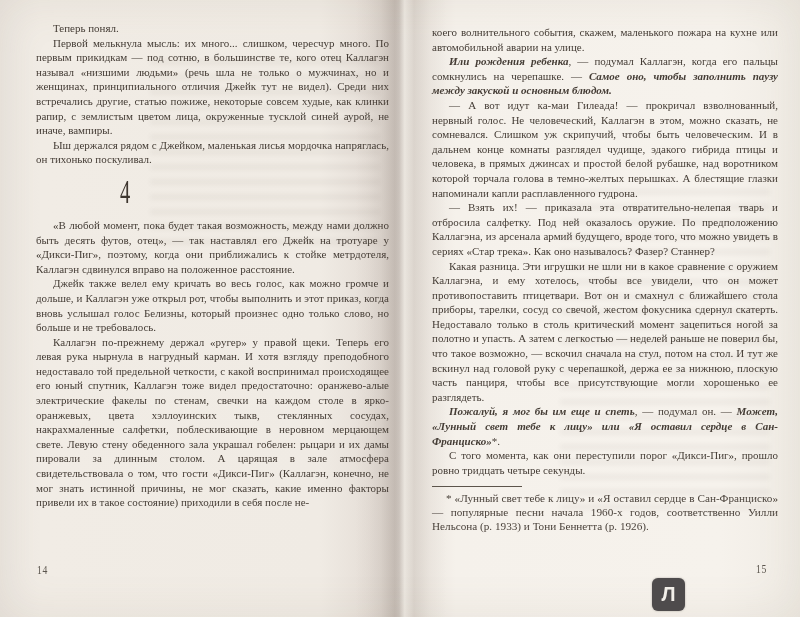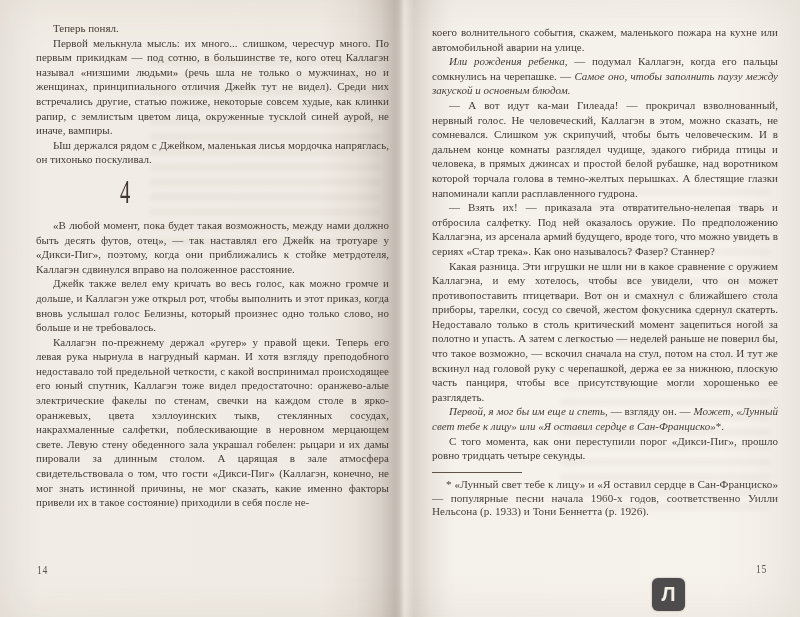--- a/index.html
+++ b/index.html
@@ -20,21 +20,21 @@
     overflow: hidden;
   }
   .page-left  { left: 0;    width: 398px; padding: 21px 9px 0 36px; }
   .page-right { left: 402px; width: 398px; padding: 25px 22px 0 30px; }
   .para {
     margin: 0; text-indent: 17px; text-align: justify;
     font-size: 11px; line-height: 14.6px; color: #443c35;
     hyphens: auto;
   }
   .para.no-indent { text-indent: 0; }
-  .it { font-style: italic; }
+  .it { font-style: italic; font-weight: bold; }
   .chapter-divider {
     height: 46px; margin: 3px 0 2px 84px;
     font-size: 33px; line-height: 44px; color: #3e362f;
     transform: scaleX(0.62); transform-origin: left center;
     font-weight: 500;
   }
   .footnote-rule {
     width: 90px; height: 0; border-top: 1.2px solid #5c544b;
     margin: 9px 0 5px 0;
   }
@@ -92,21 +92,21 @@
       </div>
   </div>
 
   <div class="page page-right">
     <div>
         <p class="para no-indent"><span>коего волнительного события, скажем, маленького пожара на кухне или автомобильной аварии на улице.</span></p>
         <p class="para"><span class="it">Или рождения ребенка</span><span>, — подумал Каллагэн, когда его пальцы сомкнулись на черепашке. — </span><span class="it">Самое оно, чтобы заполнить паузу между закуской и основным блюдом.</span></p>
         <p class="para"><span>— А вот идут ка-маи Гилеада! — прокричал взволнованный, нервный голос. Не человеческий, Каллагэн в этом, можно сказать, не сомневался. Слишком уж скрипучий, чтобы быть человеческим. И в дальнем конце комнаты разглядел чудище, эдакого гибрида птицы и человека, в прямых джинсах и простой белой рубашке, над воротником которой торчала голова в темно-желтых перышках. А блестящие глазки напоминали капли расплавленного гудрона.</span></p>
         <p class="para"><span>— Взять их! — приказала эта отвратительно-нелепая тварь и отбросила салфетку. Под ней оказалось оружие. По предположению Каллагэна, из арсенала армий будущего, вроде того, что можно увидеть в сериях «Стар трека». Как оно называлось? Фазер? Станнер?</span></p>
         <p class="para"><span>Какая разница. Эти игрушки не шли ни в какое сравнение с оружием Каллагэна, и ему хотелось, чтобы все увидели, что он может противопоставить птицетвари. Вот он и смахнул с ближайшего стола приборы, тарелки, сосуд со свечой, жестом фокусника сдернул скатерть. Недоставало только в столь критический момент зацепиться ногой за полотно и упасть. А затем с легкостью — неделей раньше не поверил бы, что такое возможно, — вскочил сначала на стул, потом на стол. И тут же вскинул над головой руку с черепашкой, держа ее за нижнюю, плоскую часть панциря, чтобы все присутствующие могли хорошенько ее разглядеть.</span></p>
-        <p class="para"><span class="it">Первой, я мог бы им еще и спеть</span><span>, — взгляду он. — </span><span class="it">Может, «Лунный свет тебе к лицу» или «Я оставил сердце в Сан-Франциско»</span><span>*.</span></p>
+        <p class="para"><span class="it">Пожалуй, я мог бы им еще и спеть</span><span>, — подумал он. — </span><span class="it">Может, «Лунный свет тебе к лицу» или «Я оставил сердце в Сан-Франциско»</span><span>*.</span></p>
         <p class="para"><span>С того момента, как они переступили порог «Дикси-Пиг», прошло ровно тридцать четыре секунды.</span></p>
       </div>
     <div class="footnote-rule"></div>
     <p class="footnote">* «Лунный свет тебе к лицу» и «Я оставил сердце в Сан-Франциско» — популярные песни начала 1960-х годов, соответственно Уилли Нельсона (р. 1933) и Тони Беннетта (р. 1926).</p>
   </div>
 
   <div class="page-number left">14</div>
   <div class="page-number right">15</div>
 
   <div class="showthrough l"></div>

